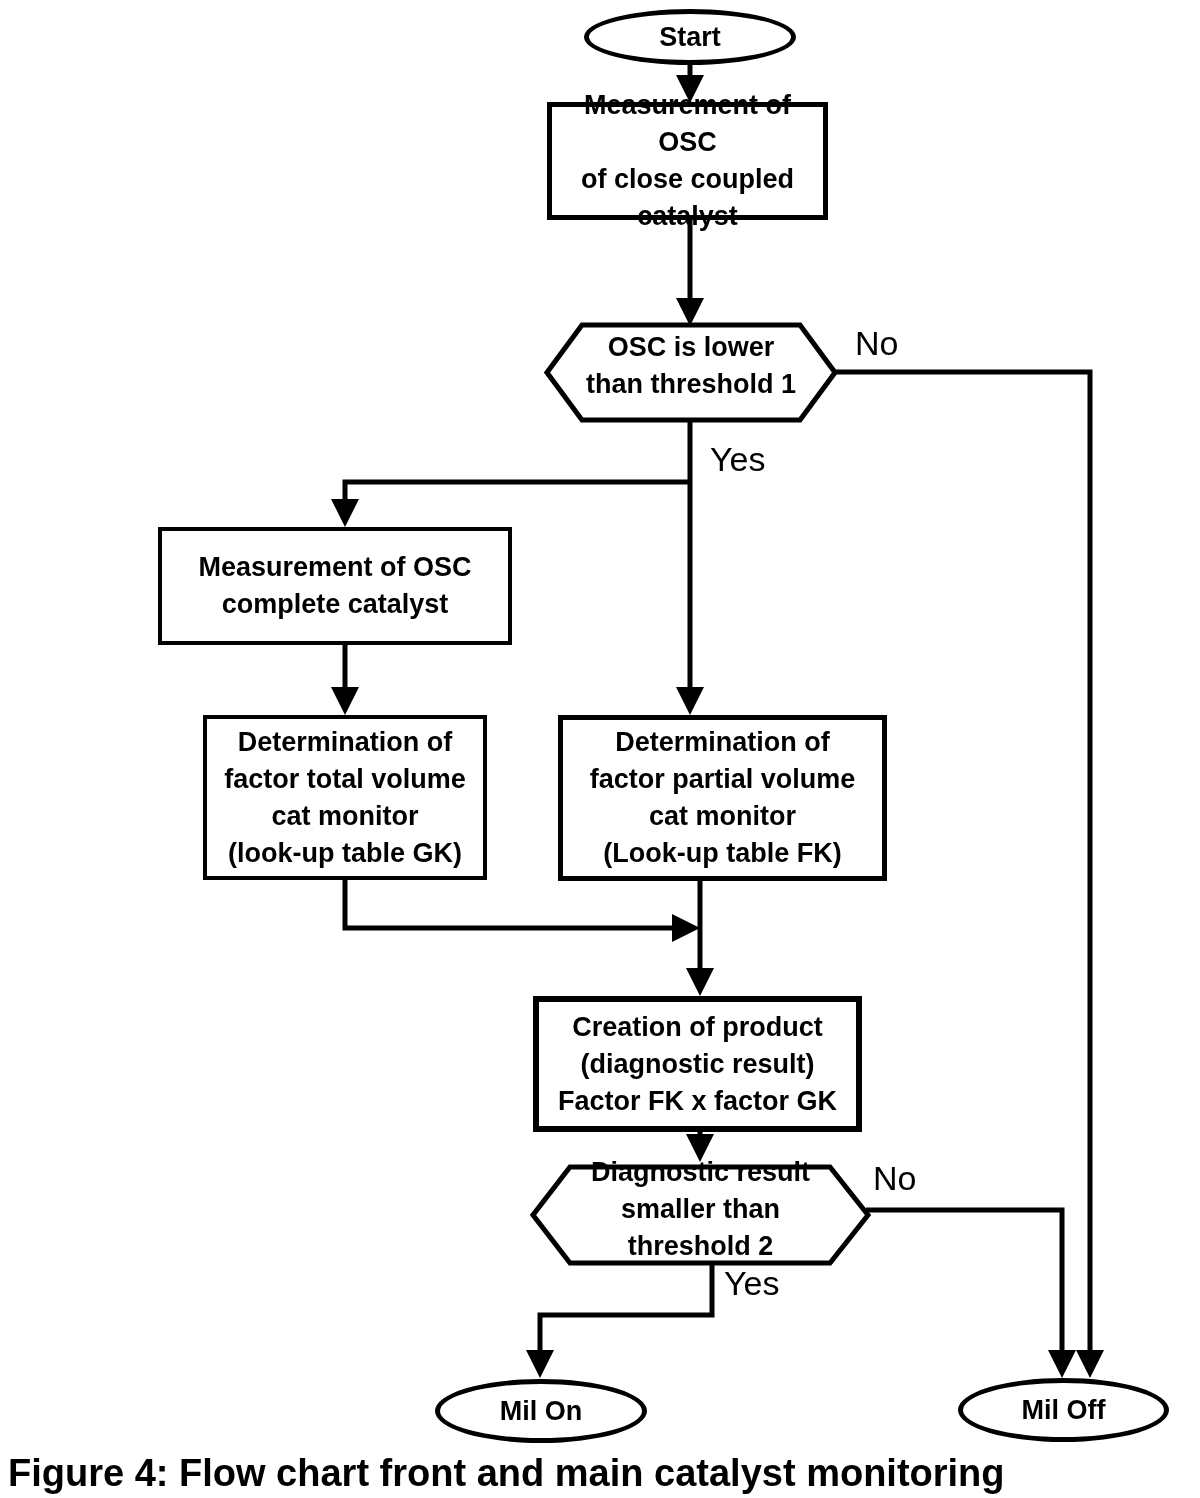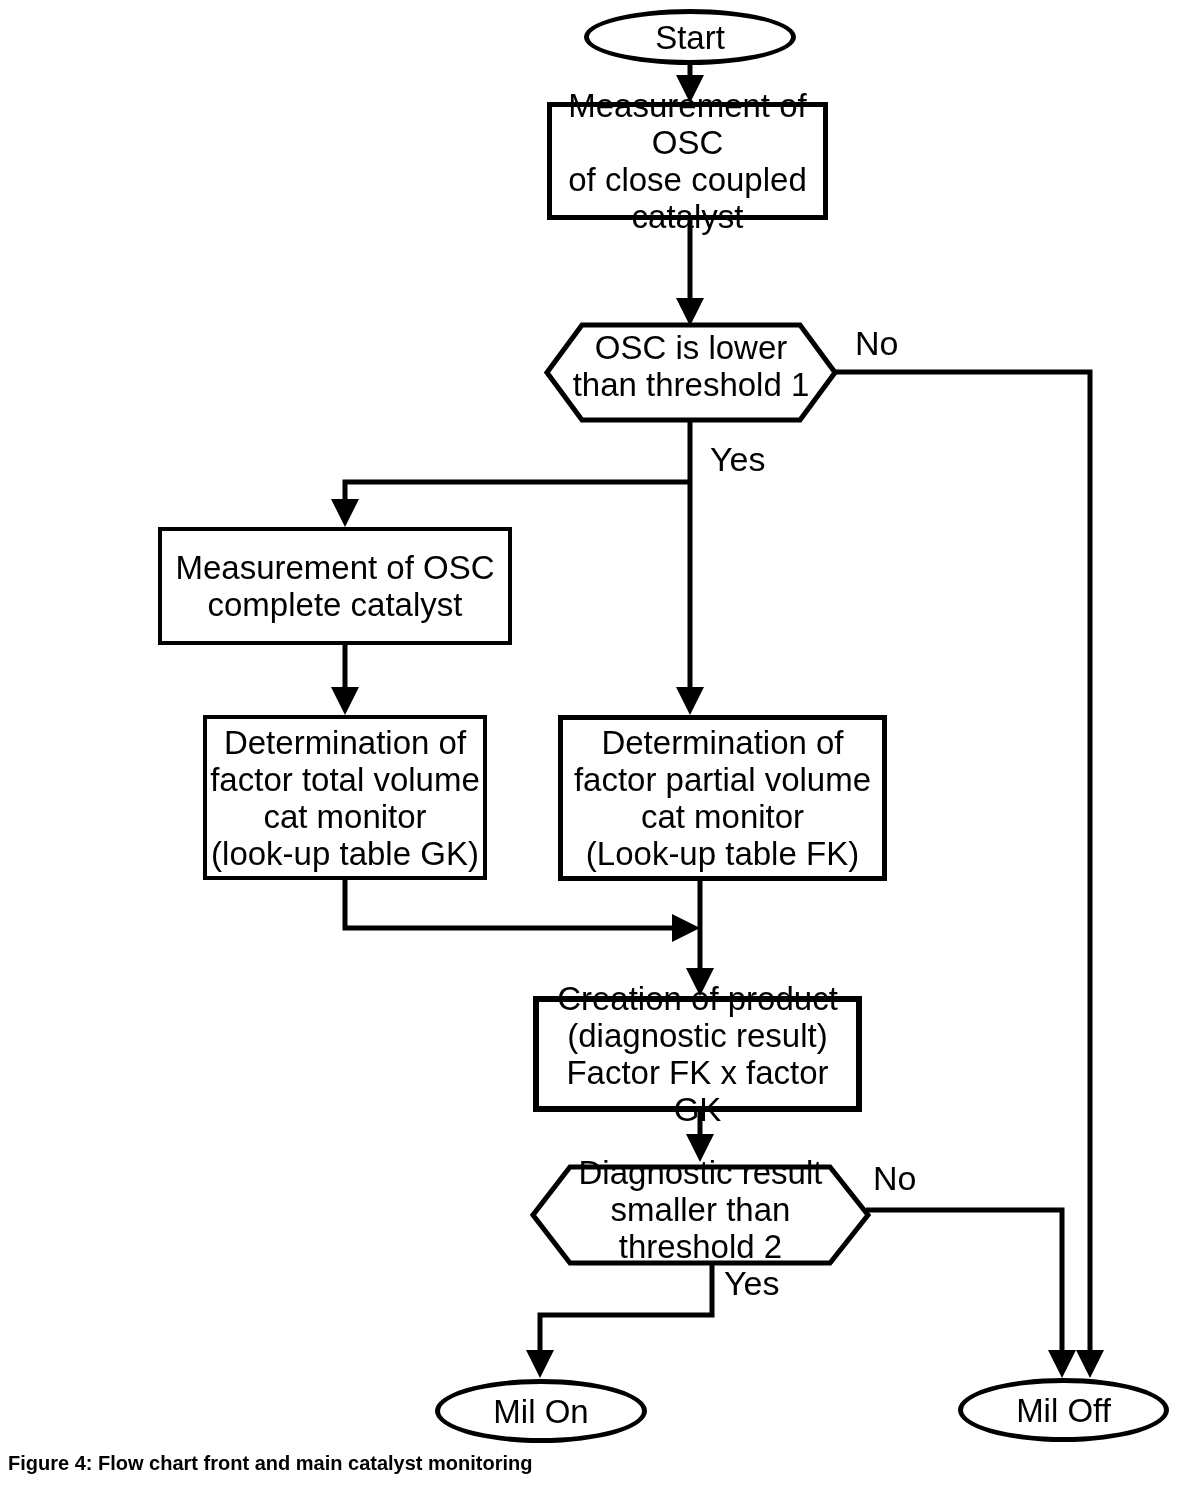--- a/index.html
+++ b/index.html
@@ -23,24 +23,25 @@
     pointer-events: none;
   }
   .node {
     position: absolute;
     box-sizing: border-box;
     display: flex;
     align-items: center;
     justify-content: center;
     text-align: center;
     white-space: pre-line;
-    font-size: 33px;
+    font-size: 27px;
     line-height: 37px;
     color: #000;
     background: #fff;
+    font-weight: bold;
   }
   .rect4 { border: 4px solid #000; }
   .rect5 { border: 5px solid #000; }
   .rect6 { border: 6px solid #000; }
   .ellipse {
     border: 5px solid #000;
     border-radius: 50%;
   }
   .hex {
     background: transparent;
@@ -61,21 +62,21 @@
     position: absolute;
     font-size: 34px;
     line-height: 30px;
     color: #000;
     white-space: nowrap;
   }
   .caption {
     position: absolute;
     left: 8px;
     top: 1452px;
-    font-size: 20px;
+    font-size: 38px;
     font-weight: bold;
     color: #000;
     white-space: nowrap;
   }
 </style>
 </head>
 <body>
 
 <div class="stage">
 
@@ -157,21 +158,21 @@
   <div class="node rect4" style="left:203px; top:715px; width:284px; height:165px;">Determination of
 factor total volume
 cat monitor
 (look-up table GK)</div>
 
   <div class="node rect5" style="left:558px; top:715px; width:329px; height:166px;">Determination of
 factor partial volume
 cat monitor
 (Look-up table FK)</div>
 
-  <div class="node rect6" style="left:533px; top:996px; width:329px; height:116px;">Creation of product
+  <div class="node rect6" style="left:533px; top:996px; width:329px; height:136px;">Creation of product
 (diagnostic result)
 Factor FK x factor GK</div>
 
   <div class="node hex" style="left:530px; top:1164px; width:341px; height:90px;">
     <svg width="341" height="102" viewBox="0 0 341 102">
       <polygon points="40,3 300,3 338,51 300,99 40,99 3,51" fill="#ffffff" stroke="#000000" stroke-width="5"></polygon>
     </svg>
     <div class="hex-label">Diagnostic result
 smaller than
 threshold 2</div>

